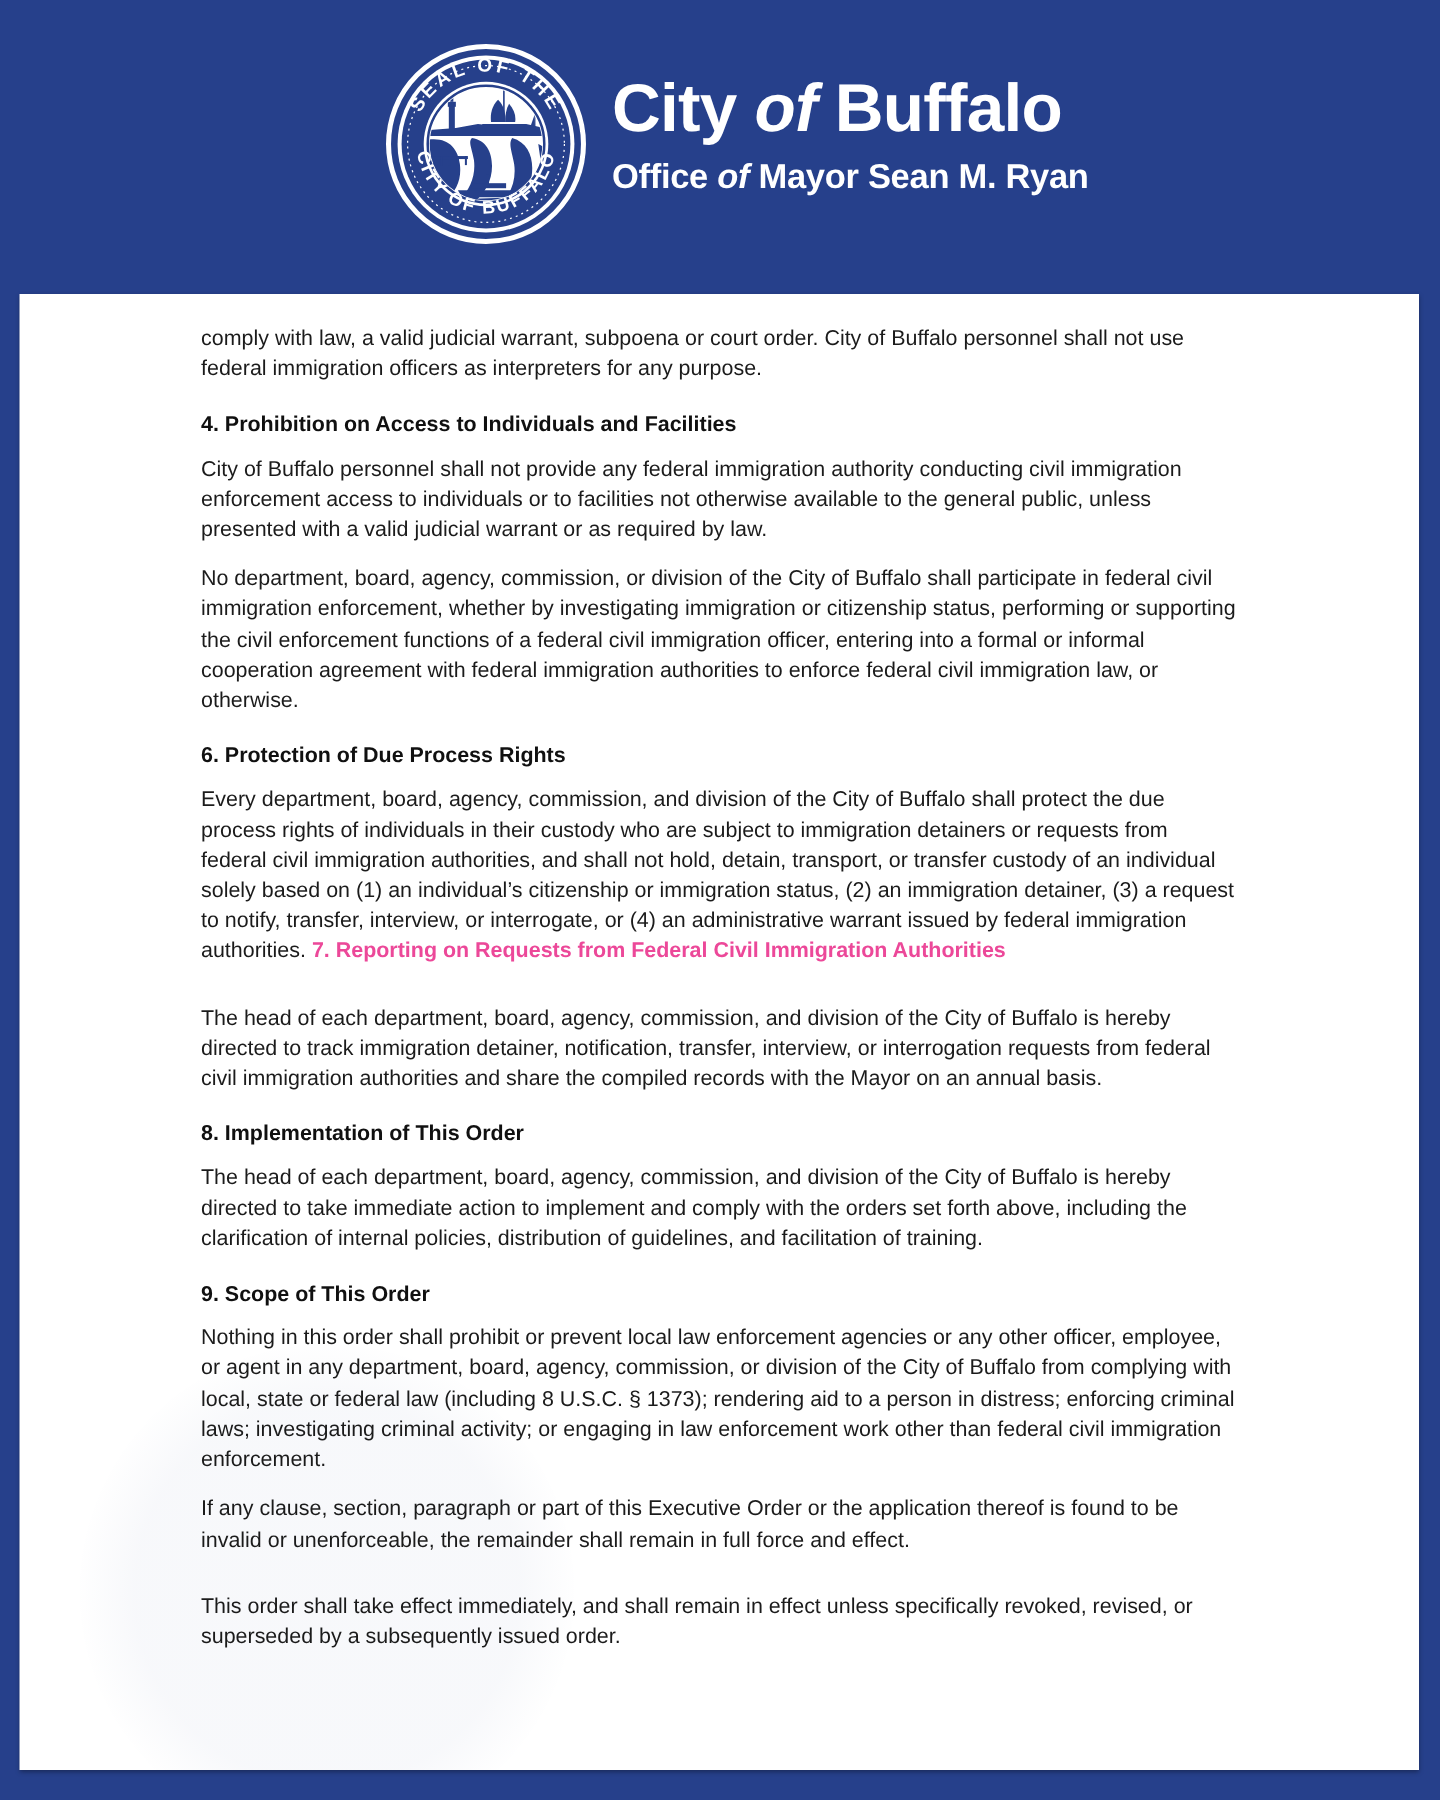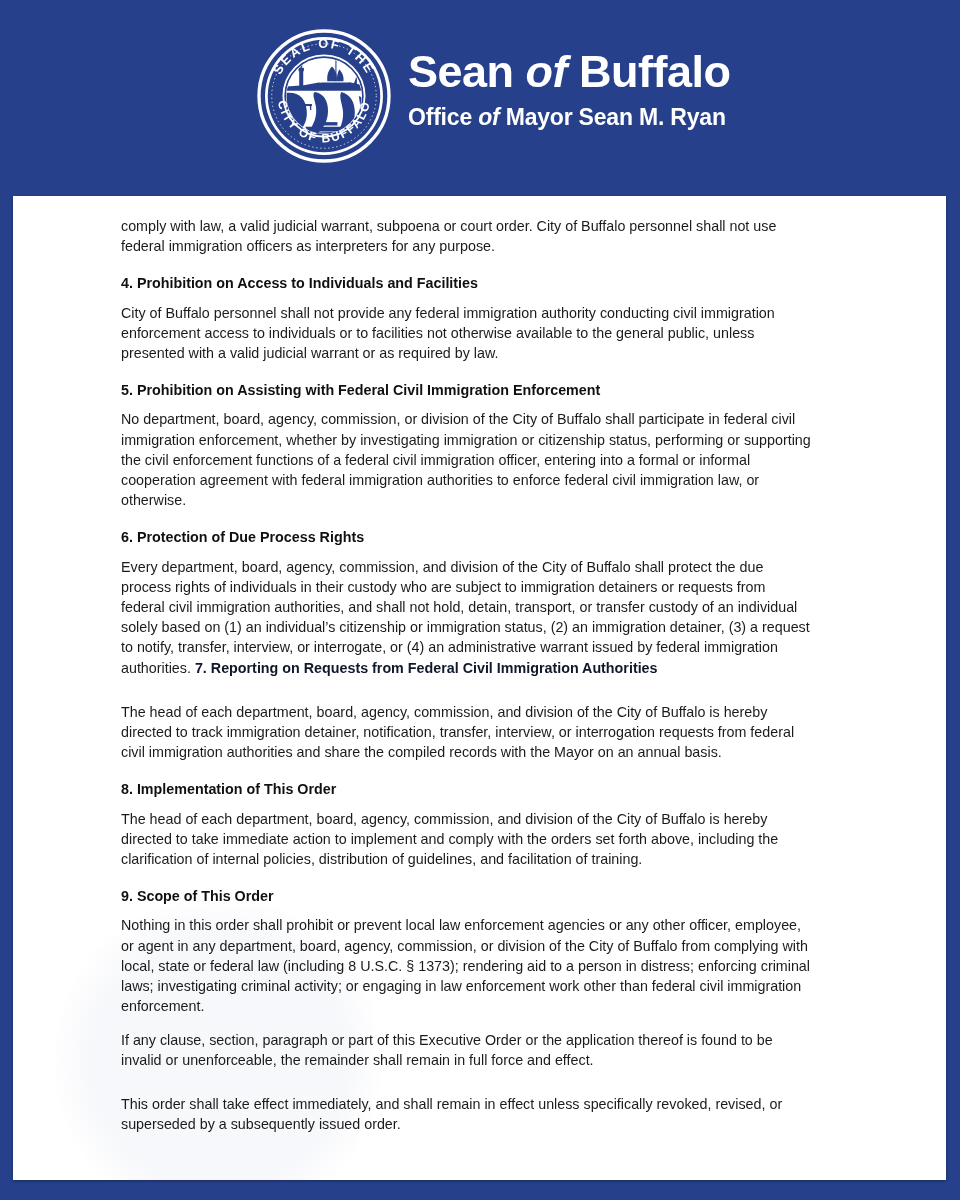--- a/index.html
+++ b/index.html
@@ -86,21 +86,21 @@
     width: 330px;
     height: 330px;
     border-radius: 50%;
     opacity: 0.035;
     background: radial-gradient(circle, #26408b 0%, #26408b 55%, rgba(38,64,139,0) 72%);
     pointer-events: none;
   }
 
   .doc-body {
     position: absolute;
-    left: 108px;
+    left: 121px;
     top: 20px;
     width: 692px;
   }
 
   .para {
     font-size: 14.3px;
     line-height: 20.2px;
     color: #1b1b1b;
     margin: 0 0 13px 0;
     text-align: left;
@@ -113,21 +113,21 @@
     font-size: 14.3px;
     line-height: 20.2px;
     color: #101010;
     font-weight: 700;
     margin: 16px 0 9px 0;
   }
   .heading.spaced { margin-top: 17px; }
 
   .inline-heading {
     font-weight: 700;
-    color: #0f172a;
+    color: #ec4899;
     text-align: center;
   }
 </style>
 </head>
 <body>
 
 <div class="header">
 
   <div class="seal">
     <svg viewBox="0 0 200 200" xmlns="http://www.w3.org/2000/svg">
@@ -189,38 +189,37 @@
       <text font-family="Liberation Sans, sans-serif" font-size="19" font-weight="700" fill="#ffffff" letter-spacing="3.4">
         <textPath href="#arcTop" startOffset="50%" text-anchor="middle">SEAL OF THE</textPath>
       </text>
       <text font-family="Liberation Sans, sans-serif" font-size="18" font-weight="700" fill="#ffffff" letter-spacing="2.6">
         <textPath href="#arcBottom" startOffset="50%" text-anchor="middle">CITY OF BUFFALO</textPath>
       </text>
     </svg>
   </div>
 
   <div class="header-text">
-    <div class="brand-line1"><span>Sean </span><span class="it">of</span><span> Buffalo</span></div>
+    <div class="brand-line1"><span>City </span><span class="it">of</span><span> Buffalo</span></div>
     <div class="brand-line2"><span>Office </span><span class="it">of</span><span> Mayor Sean M. Ryan</span></div>
   </div>
 
 </div>
 
 <div class="doc-sheet">
 
   <div class="watermark"></div>
 
   <div class="doc-body">
 
     <p class="para tight">comply with law, a valid judicial warrant, subpoena or court order. City of Buffalo personnel shall not use federal immigration officers as interpreters for any purpose.</p>
 
     <div class="heading spaced">4. Prohibition on Access to Individuals and Facilities</div>
     <p class="para">City of Buffalo personnel shall not provide any federal immigration authority conducting civil immigration enforcement access to individuals or to facilities not otherwise available to the general public, unless presented with a valid judicial warrant or as required by law.</p>
 
-    <div class="heading spaced">5. Prohibition on Assisting with Federal Civil Immigration Enforcement</div>
     <p class="para">No department, board, agency, commission, or division of the City of Buffalo shall participate in federal civil immigration enforcement, whether by investigating immigration or citizenship status, performing or supporting the civil enforcement functions of a federal civil immigration officer, entering into a formal or informal cooperation agreement with federal immigration authorities to enforce federal civil immigration law, or otherwise.</p>
 
     <div class="heading spaced">6. Protection of Due Process Rights</div>
     <p class="para gap"><span>Every department, board, agency, commission, and division of the City of Buffalo shall protect the due process rights of individuals in their custody who are subject to immigration detainers or requests from federal civil immigration authorities, and shall not hold, detain, transport, or transfer custody of an individual solely based on (1) an individual’s citizenship or immigration status, (2) an immigration detainer, (3) a request to notify, transfer, interview, or interrogate, or (4) an administrative warrant issued by federal immigration authorities. </span><span class="inline-heading">7. Reporting on Requests from Federal Civil Immigration Authorities</span></p>
 
     <p class="para">The head of each department, board, agency, commission, and division of the City of Buffalo is hereby directed to track immigration detainer, notification, transfer, interview, or interrogation requests from federal civil immigration authorities and share the compiled records with the Mayor on an annual basis.</p>
 
     <div class="heading spaced">8. Implementation of This Order</div>
     <p class="para">The head of each department, board, agency, commission, and division of the City of Buffalo is hereby directed to take immediate action to implement and comply with the orders set forth above, including the clarification of internal policies, distribution of guidelines, and facilitation of training.</p>
 

